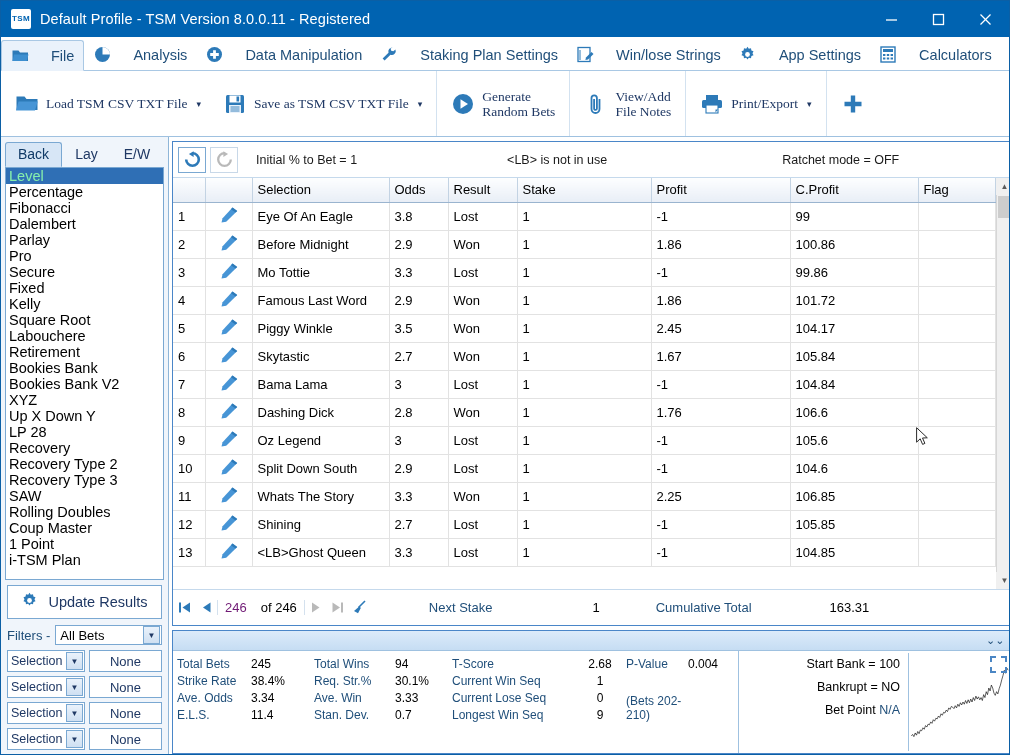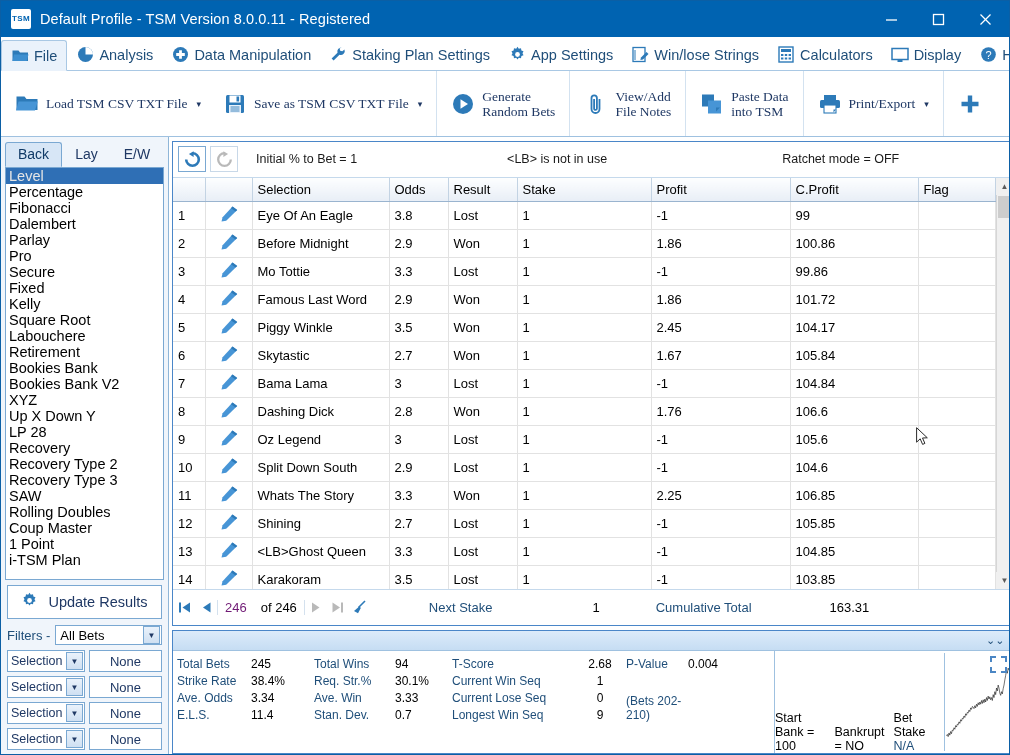--- a/index.html
+++ b/index.html
@@ -36,21 +36,21 @@
     color: #ffffff;
   }
   .win-btn svg { display: block; }
 
   
   .menubar {
     height: 34px; background: #ffffff; display: flex; align-items: flex-end;
     border-bottom: 1px solid #a9c8e4; position: relative;
   }
   .menu-item {
-    display: flex; align-items: center; gap: 5px;
+    display: flex; align-items: center; gap: 22px;
     height: 31px; padding: 0 9px; font-size: 14.5px; color: #1f4e79;
     white-space: nowrap;
   }
   .menu-item.active {
     background: #eaf2fb; border: 1px solid #a9c8e4; border-bottom: 1px solid #eaf2fb;
     border-radius: 3px 3px 0 0; margin-bottom: -1px; position: relative; z-index: 2;
   }
   .mi-ico { width: 18px; height: 18px; display: inline-flex; align-items: center; justify-content: center; }
 
   
@@ -88,21 +88,21 @@
   }
   .bet-tab.active {
     background: #d7e6f6; border: 1px solid #7aa8d2; border-bottom-color: #d7e6f6;
     border-radius: 3px 3px 0 0; font-weight: normal; color: #103a66;
   }
   .plan-list {
     flex: 1 1 auto; background: #ffffff; border: 1px solid #7aa8d2; border-top: 1px solid #7aa8d2;
     overflow: hidden; font-size: 14.5px; color: #000000; padding: 0;
   }
   .plan-item { height: 16px; line-height: 16px; padding: 0 3px; white-space: nowrap; }
-  .plan-item.selected { background: #2f6fb5; color: #e5e5e5; }
+  .plan-item.selected { background: #2f6fb5; color: #86efac; }
   .update-btn {
     margin: 5px 2px 4px 2px; height: 34px; background: #ffffff; border: 1px solid #7aa8d2;
     display: flex; align-items: center; justify-content: center; gap: 10px;
     font-size: 14.5px; color: #1f3864;
   }
   .filters-row { display: flex; align-items: center; gap: 5px; padding: 2px 2px 3px 2px; }
   .filters-label { font-size: 13px; color: #1f4e79; white-space: nowrap; }
   .fl-select {
     flex: 1 1 auto; height: 20px; background: #ffffff; border: 1px solid #7aa8d2;
     display: flex; align-items: center; font-size: 13px; color: #000000; padding-left: 4px;
@@ -181,21 +181,21 @@
   .qs-body { flex: 1 1 auto; display: flex; background: #ffffff; }
   .qs-stats { flex: 0 0 502px; padding: 3px 0 0 4px; }
   .qs-line { display: flex; height: 17px; align-items: flex-end; font-size: 12px; }
   .qs-k { color: #1f4e79; }
   .qs-v { color: #000000; margin-top: 44px; }
   .c1 { width: 74px; } .c2 { width: 63px; text-align: left; }
   .c3 { width: 81px; } .c4 { width: 57px; }
   .c5 { width: 122px; } .c6 { width: 52px; text-align: center; }
   .c7 { width: 62px; } .c8 { width: 50px; }
   .qs-mid { flex: 0 0 168px; border-left: 1px solid #9fc1e0; padding: 6px 6px 0 0;
-    display: flex; flex-direction: row; align-items: flex-end; gap: 9px; font-size: 12.5px; color: #000000; margin-left: 36px; }
+    display: flex; flex-direction: column; align-items: flex-end; gap: 9px; font-size: 12.5px; color: #000000; }
   .na { color: #1f4e79; }
   .qs-chart { flex: 1 1 auto; border-left: 1px solid #9fc1e0; position: relative; background: #ffffff; margin: 2px; }
   .expand-ico { position: absolute; right: 4px; top: 3px; }
 
   .cursor { position: absolute; left: 915px; top: 426px; z-index: 50; }
 </style>
 </head>
 <body>
 
 <div id="app">
@@ -260,36 +260,36 @@
         <svg width="17" height="17" viewBox="0 0 17 17">
             <path d="M11.5 1.5a4 4 0 0 0-4 5.2L1.6 12.6l2 2 5.9-5.9a4 4 0 0 0 5-5.2L12.3 5.3 10.2 4.7 9.6 2.6z" fill="#2d7ab8"></path>
           </svg>
       </span>
       <span>Staking Plan Settings</span>
     </div>
 
     <div class="menu-item">
       <span class="mi-ico">
         <svg width="17" height="17" viewBox="0 0 17 17">
-            <path d="M8.5 0.8l1.3 1.9 2.2-.5.4 2.2 2.1.8-1 2 1 2-2.1.8-.4 2.2-2.2-.5-1.3 1.9-1.3-1.9-2.2.5-.4-2.2-2.1-.8 1-2-1-2 2.1-.8.4-2.2 2.2.5z" fill="#2d7ab8"></path>
-            <circle cx="8.5" cy="8.5" r="2.4" fill="#fff"></circle>
+            <rect x="1" y="1.5" width="12" height="14" fill="#fff" stroke="#2d7ab8" stroke-width="1.3"></rect>
+            <line x1="3" y1="4" x2="3" y2="14" stroke="#2d7ab8" stroke-width="1"></line>
+            <path d="M9 11.5 14.5 6l2 2L11 13.5l-2.6.6z" fill="#2d7ab8"></path>
           </svg>
       </span>
-      <span>App Settings</span>
+      <span>Win/lose Strings</span>
     </div>
 
     <div class="menu-item">
       <span class="mi-ico">
         <svg width="17" height="17" viewBox="0 0 17 17">
-            <rect x="1" y="1.5" width="12" height="14" fill="#fff" stroke="#2d7ab8" stroke-width="1.3"></rect>
-            <line x1="3" y1="4" x2="3" y2="14" stroke="#2d7ab8" stroke-width="1"></line>
-            <path d="M9 11.5 14.5 6l2 2L11 13.5l-2.6.6z" fill="#2d7ab8"></path>
+            <path d="M8.5 0.8l1.3 1.9 2.2-.5.4 2.2 2.1.8-1 2 1 2-2.1.8-.4 2.2-2.2-.5-1.3 1.9-1.3-1.9-2.2.5-.4-2.2-2.1-.8 1-2-1-2 2.1-.8.4-2.2 2.2.5z" fill="#2d7ab8"></path>
+            <circle cx="8.5" cy="8.5" r="2.4" fill="#fff"></circle>
           </svg>
       </span>
-      <span>Win/lose Strings</span>
+      <span>App Settings</span>
     </div>
 
     <div class="menu-item">
       <span class="mi-ico">
         <svg width="16" height="17" viewBox="0 0 16 17">
             <rect x="1" y="1" width="14" height="15" fill="none" stroke="#2d7ab8" stroke-width="1.4"></rect>
             <rect x="3" y="3" width="10" height="3" fill="#2d7ab8"></rect>
             <g fill="#2d7ab8">
               <rect x="3" y="8" width="2.4" height="2"></rect>
               <rect x="6.8" y="8" width="2.4" height="2"></rect>
@@ -379,35 +379,20 @@
               <path d="M11.5 6v10a4 4 0 0 1-8 0V5a2.7 2.7 0 0 1 5.4 0v10.5a1.4 1.4 0 0 1-2.8 0V6" fill="none" stroke="#2d7ab8" stroke-width="1.8"></path>
             </svg>
         </span>
         <span class="lbl2">
           <span>View/Add</span>
           <span>File Notes</span>
         </span>
       </div>
     </div>
 
-    <div class="tb-group">
-      <div class="tb-btn">
-        <span class="tb-ico">
-          <svg width="22" height="22" viewBox="0 0 22 22">
-              <rect x="1" y="1.5" width="12" height="12" fill="#2d7ab8"></rect>
-              <rect x="7" y="7.5" width="13" height="13" fill="#4795d6"></rect>
-              <path d="M15 14.5h4l-4 4z" fill="#2d7ab8"></path>
-            </svg>
-        </span>
-        <span class="lbl2">
-          <span>Paste Data</span>
-          <span>into TSM</span>
-        </span>
-      </div>
-    </div>
 
     <div class="tb-group">
       <div class="tb-btn">
         <span class="tb-ico">
           <svg width="22" height="20" viewBox="0 0 22 20">
               <rect x="5" y="1" width="12" height="5" fill="#2d7ab8"></rect>
               <rect x="1" y="6" width="20" height="8" rx="1.5" fill="#2d7ab8"></rect>
               <rect x="5" y="11" width="12" height="8" fill="#fff" stroke="#2d7ab8" stroke-width="1.1"></rect>
               <path d="M14.5 15.5h2.5l-2.5 3z" fill="#2d7ab8"></path>
             </svg>
@@ -739,34 +724,20 @@
                     <td class="editcell"><svg width="18" height="16" viewBox="0 0 18 16">
                         <path d="M12.5 0.6 17.2 4 6.2 14.8 1.5 15.6 2.6 11.2z" fill="#4795d6"></path>
                         <path d="M12.5 0.6 17.2 4l-1.6 1.6-4.7-3.4z" fill="#2d7ab8"></path>
                       </svg></td>
                     <td class="cream">&lt;LB&gt;Ghost Queen</td>
                     <td class="cream">3.3</td>
                     <td class="cream">Lost</td>
                     <td>1</td>
                     <td>-1</td>
                     <td>104.85</td>
-                    <td></td>
-                  </tr>
-                  <tr>
-                    <td class="rownum">14</td>
-                    <td class="editcell"><svg width="18" height="16" viewBox="0 0 18 16">
-                        <path d="M12.5 0.6 17.2 4 6.2 14.8 1.5 15.6 2.6 11.2z" fill="#4795d6"></path>
-                        <path d="M12.5 0.6 17.2 4l-1.6 1.6-4.7-3.4z" fill="#2d7ab8"></path>
-                      </svg></td>
-                    <td class="cream">Karakoram</td>
-                    <td class="cream">3.5</td>
-                    <td class="cream">Lost</td>
-                    <td>1</td>
-                    <td>-1</td>
-                    <td>103.85</td>
                     <td></td>
                   </tr>
                 </tbody>
             </table>
           </div>
           <div class="vscroll">
             <div class="vs-arrow">▲</div>
             <div class="vs-thumb"></div>
             <div class="vs-track"></div>
             <div class="vs-arrow">▼</div>
@@ -855,21 +826,21 @@
                 <span class="qs-k c5">Longest Win Seq</span>
                 <span class="qs-v c6">9</span>
                 <span class="qs-k c7">(Bets 202-210)</span>
                 <span class="qs-v c8"></span>
               </div>
             </div>
           <div class="qs-mid">
             <span>Start Bank = 100</span>
             <span>Bankrupt = NO</span>
             <span>
-              <span>Bet Stake</span>
+              <span>Bet Point</span>
               <span class="na">N/A</span>
             </span>
           </div>
           <div class="qs-chart">
             <svg id="spark" width="100%" height="100%" viewBox="0 0 175 82" preserveAspectRatio="none">
               <polyline id="spark-line" fill="none" stroke="#000000" stroke-width="0.7" points="4.00,69.37 6.23,68.13 8.45,69.98 10.68,66.90 12.91,68.75 15.13,65.67 17.36,67.52 19.59,64.43 21.81,65.05 24.04,62.58 26.27,63.82 28.49,60.73 30.72,61.97 32.95,59.50 35.17,60.12 37.40,57.65 39.63,58.88 41.85,55.80 44.08,57.03 46.31,54.57 48.53,55.18 50.76,52.72 52.99,53.95 55.21,50.87 57.44,52.10 59.67,49.63 61.89,50.25 64.12,47.78 66.35,49.02 68.57,45.93 70.80,47.17 73.03,44.70 75.25,45.32 77.48,46.55 79.71,44.08 81.93,45.93 84.16,42.85 86.39,44.70 88.61,41.62 90.84,43.47 93.07,41.00 95.29,42.85 97.52,39.77 99.75,42.23 101.97,39.15 104.20,41.62 106.43,38.53 108.65,41.00 110.88,37.30 113.11,39.77 115.33,36.07 117.56,38.53 119.79,36.68 122.01,39.15 124.24,37.30 126.47,39.77 128.69,34.83 130.92,37.30 133.15,32.37 135.37,34.83 137.60,29.28 139.83,31.75 142.05,26.82 144.28,29.28 146.51,33.60 148.73,35.45 150.96,32.37 153.19,34.22 155.41,29.90 157.64,26.82 159.87,22.50 162.09,18.80 164.32,14.48 166.55,16.95 168.77,12.63 171.00,14.48"></polyline>
             </svg>
             <span class="expand-ico">
               <svg width="17" height="17" viewBox="0 0 17 17">
                   <g fill="#4b86c4">

